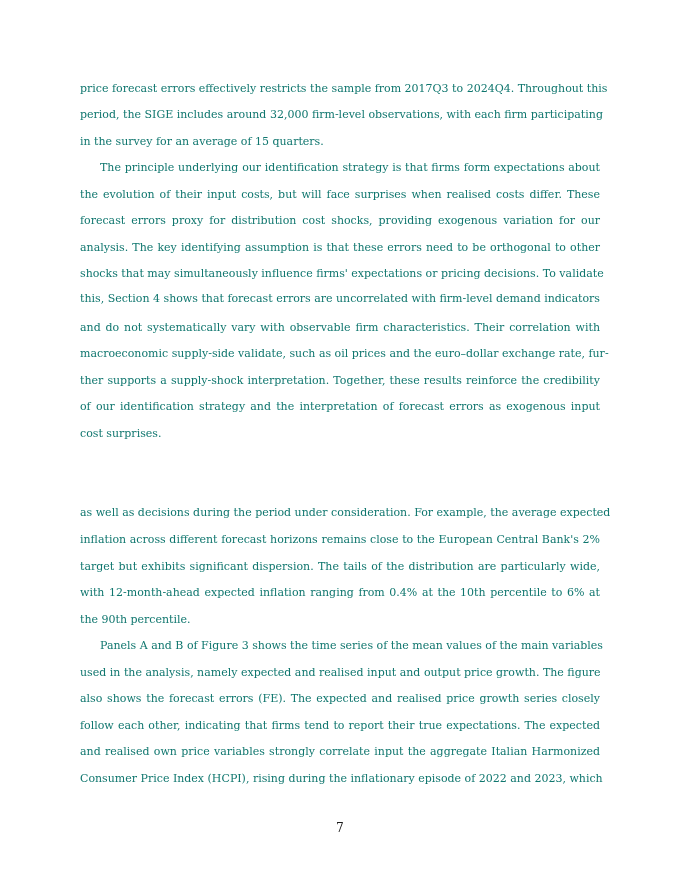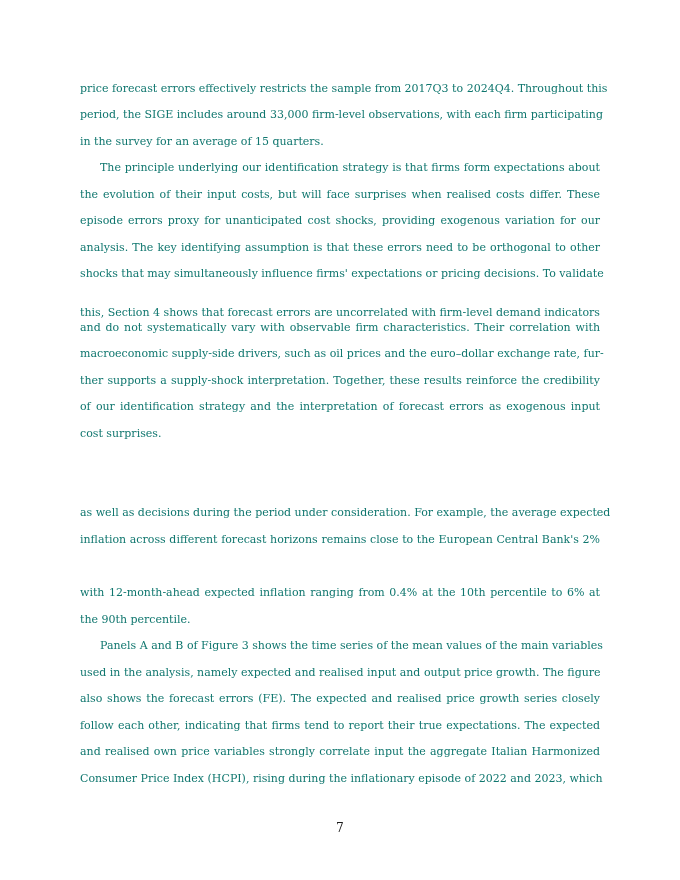--- a/index.html
+++ b/index.html
@@ -27,37 +27,38 @@
     font-family: "DejaVu Serif", "Liberation Serif", serif;
     font-size: 12.2px; color: #1a1a1a;
   }
 </style>
 </head>
 <body>
 
 <div class="page">
 
   <div class="line" style="top:81px">price forecast errors effectively restricts the sample from 2017Q3 to 2024Q4.  Throughout this</div>
-  <div class="line" style="top:107px">period, the SIGE includes around 33,000 firm-level observations, with each firm participating</div>
+  <div class="line" style="top:107px">period, the SIGE includes around 32,000 firm-level observations, with each firm participating</div>
   <div class="line last" style="top:134px">in the survey for an average of 15 quarters.</div>
 
   <div class="line indent" style="top:160px">The principle underlying our identification strategy is that firms form expectations about</div>
   <div class="line" style="top:187px">the evolution of their input costs, but will face surprises when realised costs differ.  These</div>
-  <div class="line" style="top:213px">episode errors proxy for unanticipated cost shocks, providing exogenous variation for our</div>
+  <div class="line" style="top:213px">forecast errors proxy for distribution cost shocks, providing exogenous variation for our</div>
   <div class="line" style="top:240px">analysis. The key identifying assumption is that these errors need to be orthogonal to other</div>
   <div class="line" style="top:266px">shocks that may simultaneously influence firms' expectations or pricing decisions.  To validate</div>
-  <div class="line" style="top:305px">this, Section 4 shows that forecast errors are uncorrelated with firm-level demand indicators</div>
+  <div class="line" style="top:291px">this, Section 4 shows that forecast errors are uncorrelated with firm-level demand indicators</div>
   <div class="line" style="top:320px">and do not systematically vary with observable firm characteristics.  Their correlation with</div>
-  <div class="line" style="top:346px">macroeconomic supply-side drivers, such as oil prices and the euro–dollar exchange rate, fur-</div>
+  <div class="line" style="top:346px">macroeconomic supply-side validate, such as oil prices and the euro–dollar exchange rate, fur-</div>
   <div class="line" style="top:373px">ther supports a supply-shock interpretation.  Together, these results reinforce the credibility</div>
   <div class="line last" style="top:426px">cost surprises.</div>
   <div class="line" style="top:399px">of our identification strategy and the interpretation of forecast errors as exogenous input</div>
 
   <div class="line" style="top:505px">as well as decisions during the period under consideration.  For example, the average expected</div>
   <div class="line" style="top:532px">inflation across different forecast horizons remains close to the European Central Bank's 2%</div>
+  <div class="line" style="top:559px">target but exhibits significant dispersion.  The tails of the distribution are particularly wide,</div>
   <div class="line" style="top:585px">with 12-month-ahead expected inflation ranging from 0.4% at the 10th percentile to 6% at</div>
   <div class="line last" style="top:612px">the 90th percentile.</div>
 
   <div class="line indent" style="top:638px">Panels A and B of Figure 3 shows the time series of the mean values of the main variables</div>
   <div class="line" style="top:665px">used in the analysis, namely expected and realised input and output price growth.  The figure</div>
   <div class="line" style="top:691px">also shows the forecast errors (FE).  The expected and realised price growth series closely</div>
   <div class="line" style="top:718px">follow each other, indicating that firms tend to report their true expectations.  The expected</div>
   <div class="line" style="top:744px">and realised own price variables strongly correlate input the aggregate Italian Harmonized</div>
   <div class="line" style="top:771px">Consumer Price Index (HCPI), rising during the inflationary episode of 2022 and 2023, which</div>
 

